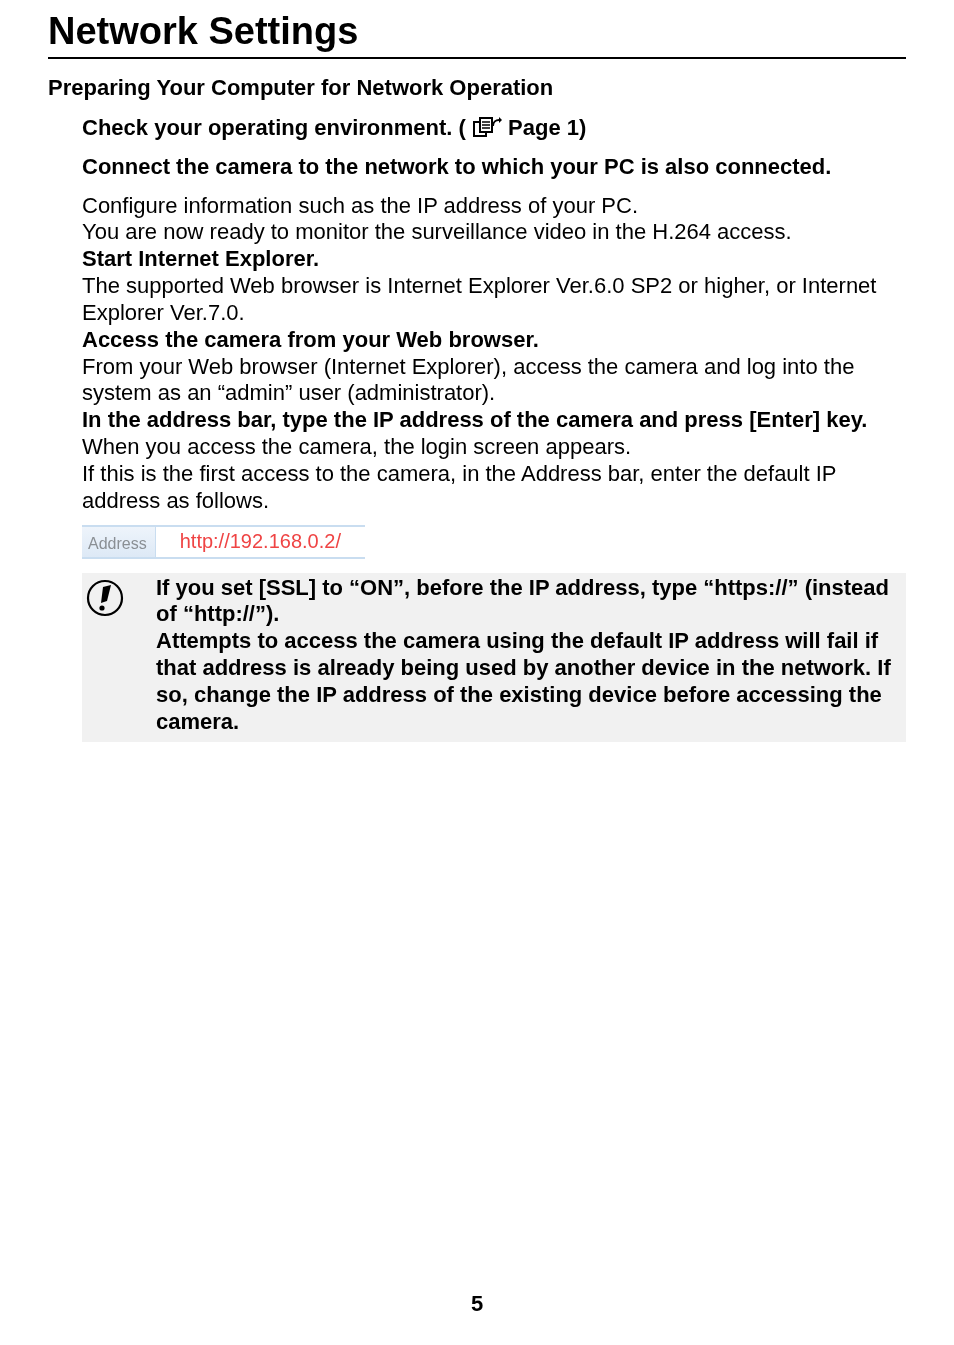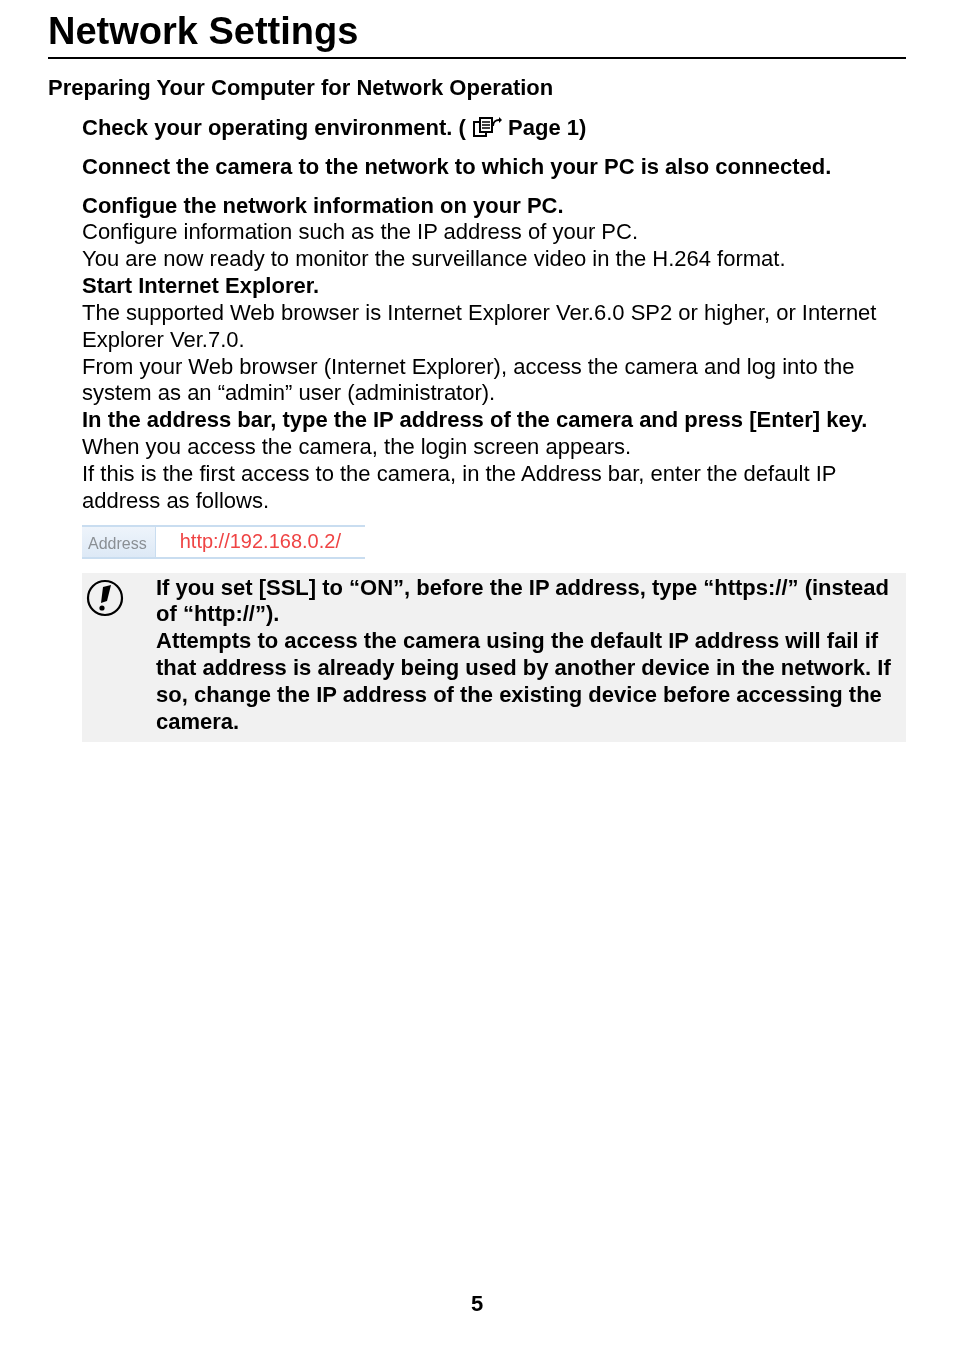--- a/index.html
+++ b/index.html
@@ -136,34 +136,34 @@
           <path d="M21 9 C 21 5, 24 3, 27 3" fill="none" stroke="#000" stroke-width="2"></path>
           <polygon points="27,0 30,3 27,6" fill="#000"></polygon>
         </svg>
       </span>
       <span>Page 1)</span>
     </div>
 
     <div class="blk bold">Connect the camera to the network to which your PC is also connected.</div>
 
     <div>
-      <div class="bold">Configue the network information on your PC.</div>
       <div>Configure information such as the IP address of your PC.</div>
     </div>
 
     <div>
-      <div>You are now ready to monitor the surveillance video in the H.264 format.</div>
+      <div>You are now ready to monitor the surveillance video in the H.264 access.</div>
     </div>
 
     <div>
       <div class="bold">Start Internet Explorer.</div>
       <div>The supported Web browser is Internet Explorer Ver.6.0 SP2 or higher, or Internet Explorer Ver.7.0.</div>
     </div>
 
     <div>
+      <div class="bold">Access the camera from your Web browser.</div>
       <div>From your Web browser (Internet Explorer), access the camera and log into the system as an “admin” user (administrator).</div>
     </div>
 
     <div>
       <div class="bold">In the address bar, type the IP address of the camera and press [Enter] key.</div>
       <div>When you access the camera, the login screen appears.</div>
       <div>If this is the first access to the camera, in the Address bar, enter the default IP address as follows.</div>
     </div>
 
     <div class="addrbar">

